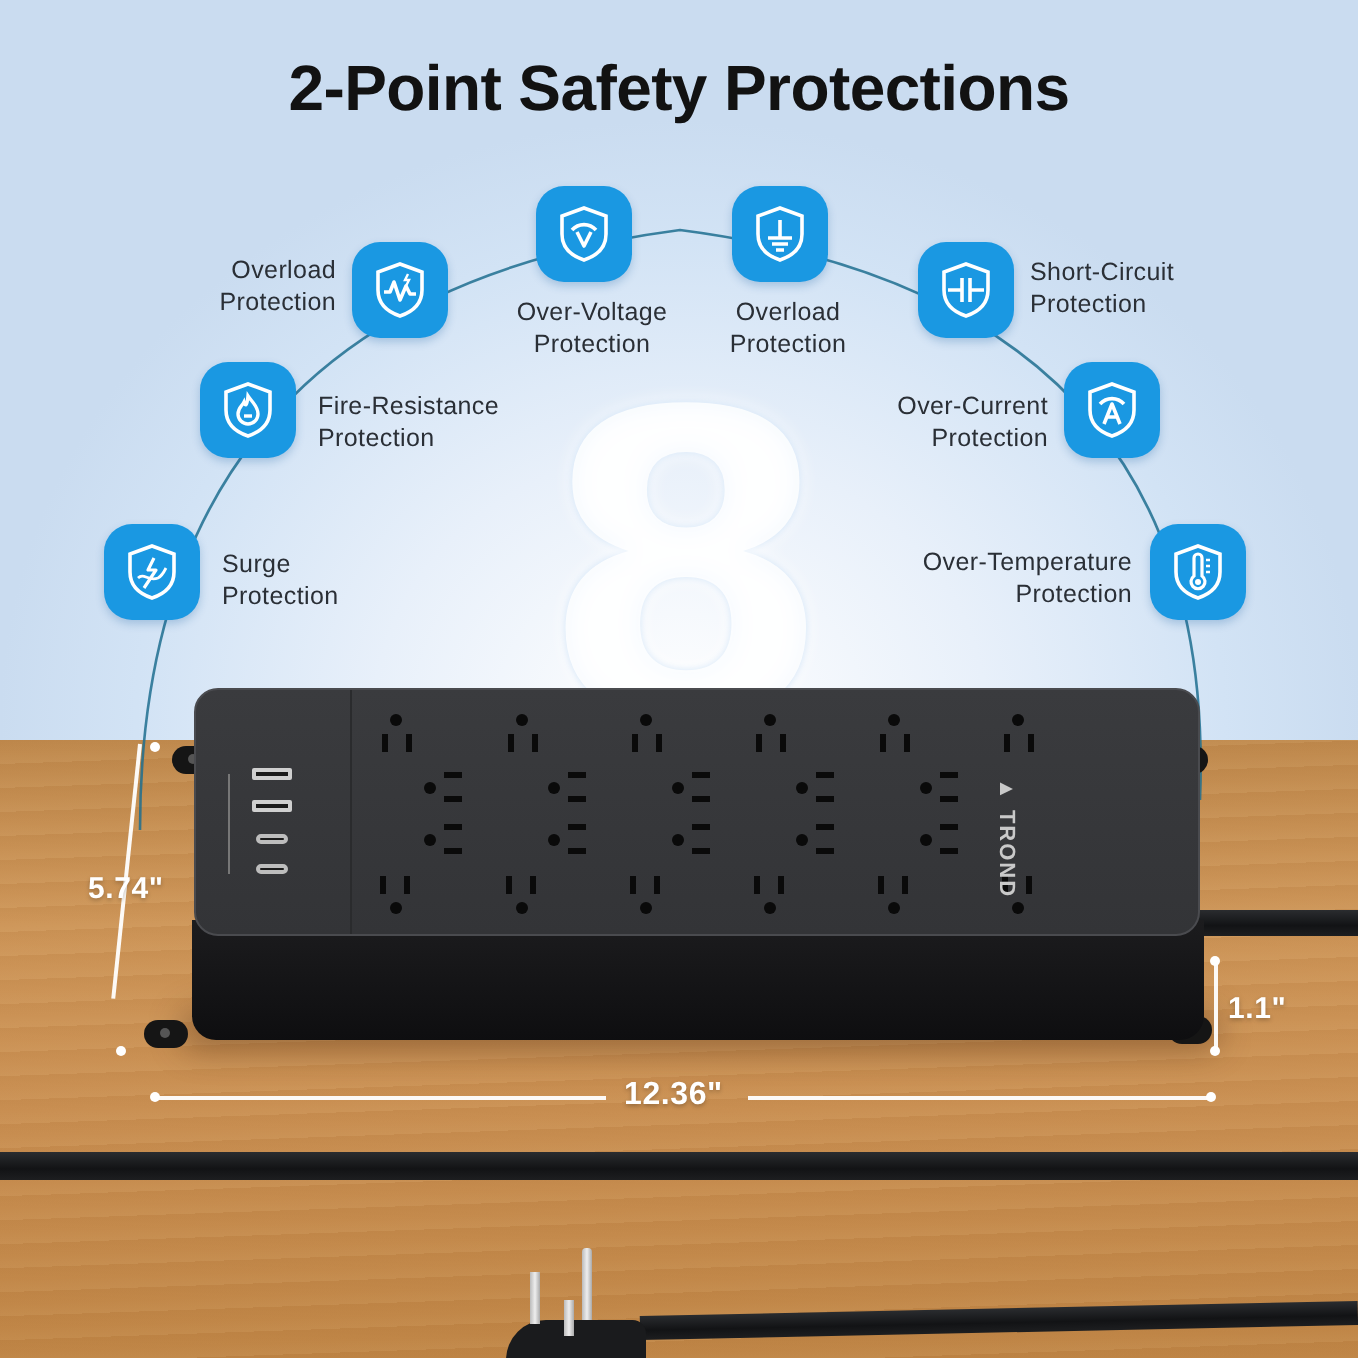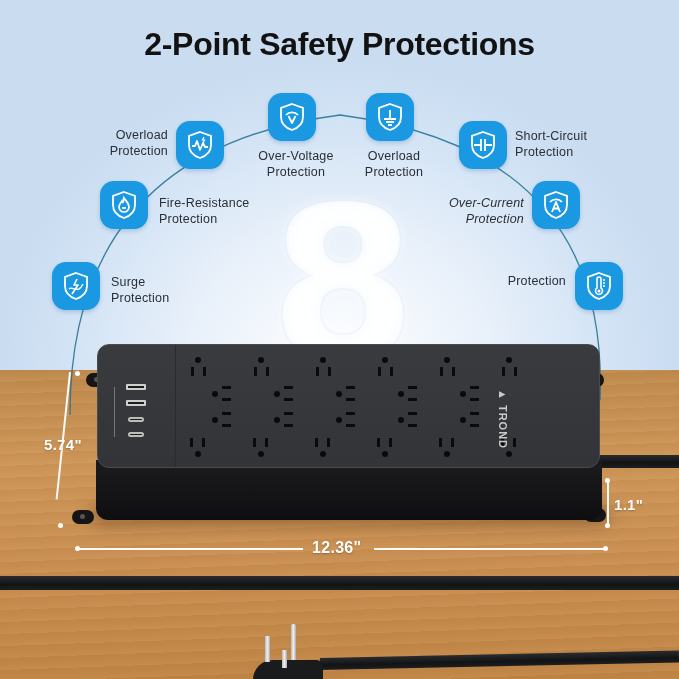--- a/index.html
+++ b/index.html
@@ -161,21 +161,21 @@
     <span>Protection</span>
 </div>
 
 <div class="feat-icon" style="left:532px;top:181px;">
   <svg viewBox="0 0 34 34">
       <path d="M17 4 L28 8 V17 C28 24 23 28 17 30 C11 28 6 24 6 17 V8 Z" fill="none" stroke="#fff" stroke-width="1.8"></path>
       <path d="M11 14 A8 8 0 0 1 23 14" fill="none" stroke="#fff" stroke-width="1.8"></path>
       <path d="M13 24 L17 14 L21 24 M14.5 20.5 H19.5" fill="none" stroke="#fff" stroke-width="1.8" stroke-linejoin="round"></path>
     </svg>
 </div>
-<div class="feat-label al-right" style="left:420px;top:195px;width:104px;font-style:italic;">
+<div class="feat-label al-right" style="left:420px;top:195px;width:104px;">
   <span>Over-Current</span>
     <span>Protection</span>
 </div>
 
 <div class="feat-icon" style="left:52px;top:262px;">
   <svg viewBox="0 0 34 34">
       <path d="M17 4 L28 8 V17 C28 24 23 28 17 30 C11 28 6 24 6 17 V8 Z" fill="none" stroke="#fff" stroke-width="1.8"></path>
       <path d="M18 10 L15 16 L19 16 L13 25" fill="none" stroke="#fff" stroke-width="1.6" stroke-linejoin="round"></path>
       <path d="M10 20 C13 17 15 22 20 20 C22 19 23 17 24 15" fill="none" stroke="#fff" stroke-width="1.4"></path>
     </svg>
@@ -187,20 +187,21 @@
 
 <div class="feat-icon" style="left:575px;top:262px;">
   <svg viewBox="0 0 34 34">
       <path d="M17 4 L28 8 V17 C28 24 23 28 17 30 C11 28 6 24 6 17 V8 Z" fill="none" stroke="#fff" stroke-width="1.8"></path>
       <path d="M15 10 A2 2 0 0 1 19 10 V19 A3.5 3.5 0 1 1 15 19 Z" fill="none" stroke="#fff" stroke-width="1.6"></path>
       <circle cx="17" cy="22" r="1.5" fill="#fff"></circle>
       <path d="M21 11 H23 M21 14 H23 M21 17 H23" stroke="#fff" stroke-width="1.3"></path>
     </svg>
 </div>
 <div class="feat-label al-right" style="left:440px;top:273px;width:126px;">
+  <span>Over-Temperature</span>
     <span>Protection</span>
 </div>
 
 <div class="cord" style="left:580px;top:455px;width:99px;height:13px;border-radius:6px 0 0 6px;"></div>
 
 <div class="strip-shadow"></div>
 <div class="ear" style="left:86px;top:373px;"></div>
 <div class="ear" style="left:582px;top:373px;"></div>
 <div class="ear" style="left:72px;top:510px;"></div>
 <div class="ear" style="left:584px;top:508px;"></div>

